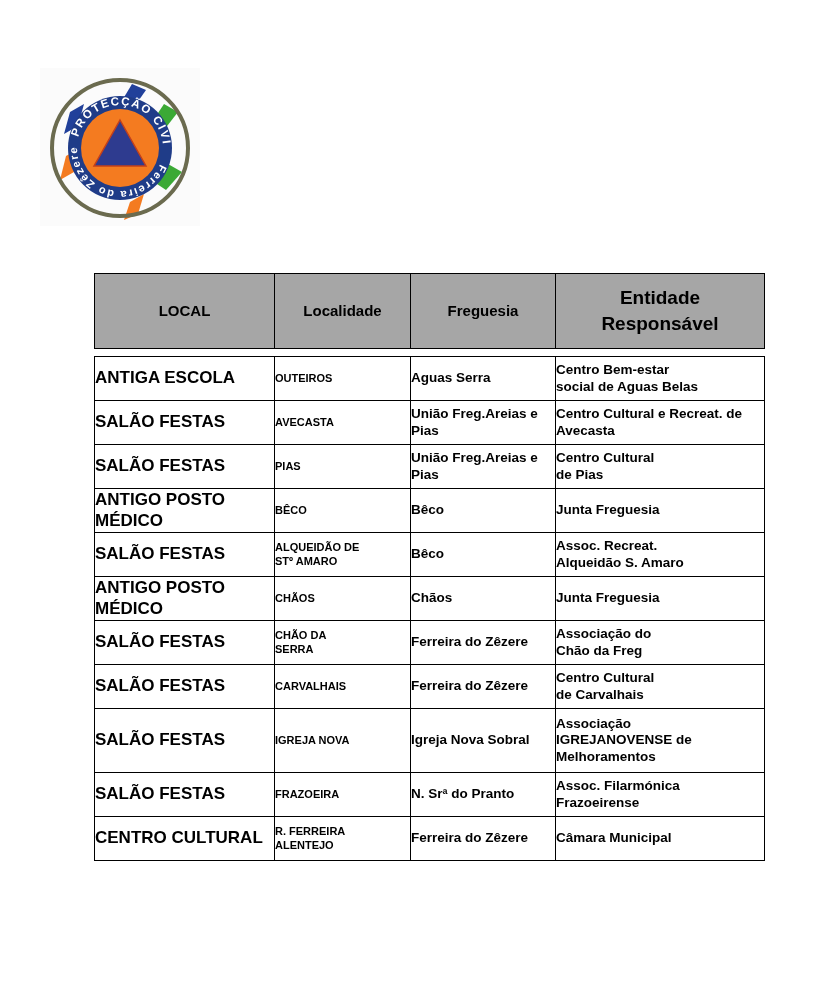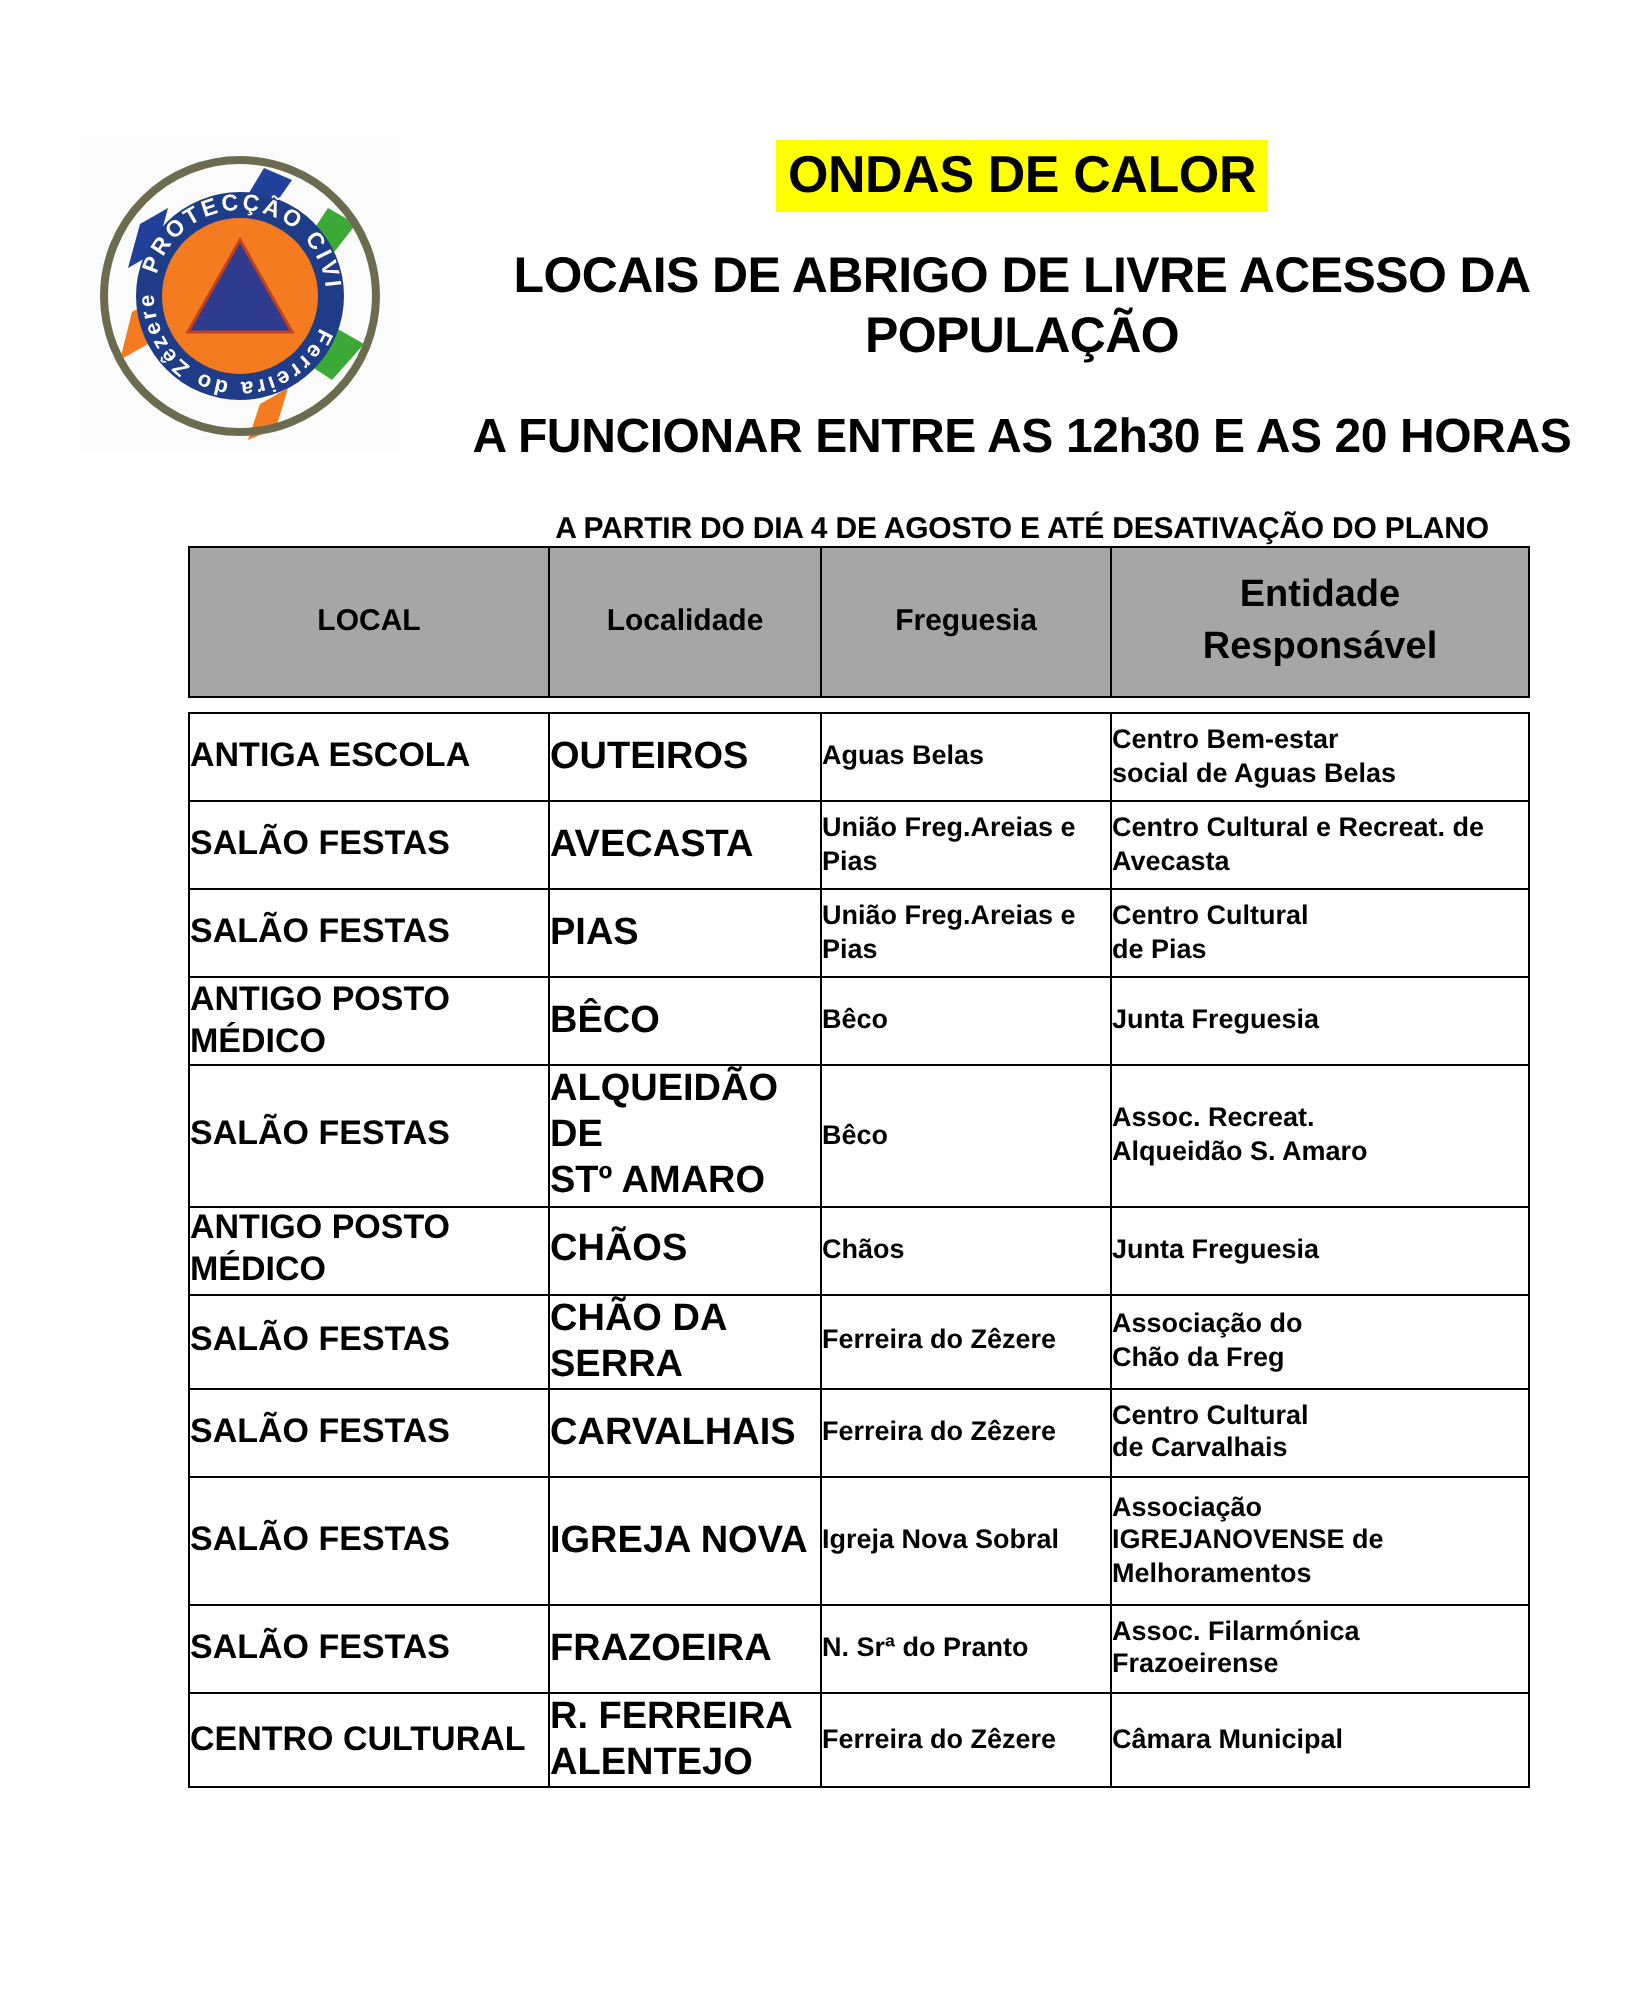--- a/index.html
+++ b/index.html
@@ -116,21 +116,21 @@
   .body-table td {
     font-weight: bold;
     line-height: 1.22;
   }
   .cell-local {
     font-size: 17px;
     padding: 4px 0 4px 8px;
     margin-top: 12px;
   }
   .cell-localid {
-    font-size: 19px;
+    font-size: 11px;
     padding: 4px 0 4px 8px;
     margin-top: 13px;
   }
   .cell-freg {
     font-size: 13.5px;
     padding: 4px 3px 4px 7px;
   }
   .cell-ent {
     font-size: 13.5px;
     padding: 4px 3px 4px 7px;
@@ -168,28 +168,20 @@
       </defs>
       <text font-family="Liberation Sans, sans-serif" font-size="11.5" font-weight="bold" fill="#FFFFFF" letter-spacing="1.6">
         <textPath href="#arcTop" startOffset="8%">PROTECÇÃO CIVIL</textPath>
       </text>
       <text font-family="Liberation Sans, sans-serif" font-size="11" font-weight="bold" fill="#FFFFFF" letter-spacing="1.4">
         <textPath href="#arcBot" startOffset="12%">Ferreira do Zêzere</textPath>
       </text>
     </svg>
   </div>
 
-  <div class="header-text">
-    <div>
-      <span class="title-hl">ONDAS DE CALOR</span>
-    </div>
-    <div class="title-2">LOCAIS DE ABRIGO DE LIVRE ACESSO DA POPULAÇÃO</div>
-    <div class="title-3">A FUNCIONAR ENTRE AS 12h30 E AS 20 HORAS</div>
-    <div class="title-4">A PARTIR DO DIA 4 DE AGOSTO E ATÉ DESATIVAÇÃO DO PLANO</div>
-  </div>
 </div>
 
 <div class="table-zone">
 
   <table class="grid head-table">
     <colgroup>
       <col class="col-local">
         <col class="col-localid">
         <col class="col-freg">
         <col class="col-ent">
@@ -218,21 +210,21 @@
     </colgroup>
     <tbody id="rows-host">
         <tr style="height: 44px;">
           <td class="cell-local">
             <div>ANTIGA ESCOLA</div>
           </td>
           <td class="cell-localid">
             <div>OUTEIROS</div>
           </td>
           <td class="cell-freg">
-            <div>Aguas Belas</div>
+            <div>Aguas Serra</div>
           </td>
           <td class="cell-ent">
             <div>Centro Bem-estar</div>
             <div>social de Aguas Belas</div>
           </td>
         </tr>
         <tr style="height: 44px;">
           <td class="cell-local">
             <div>SALÃO FESTAS</div>
           </td>

